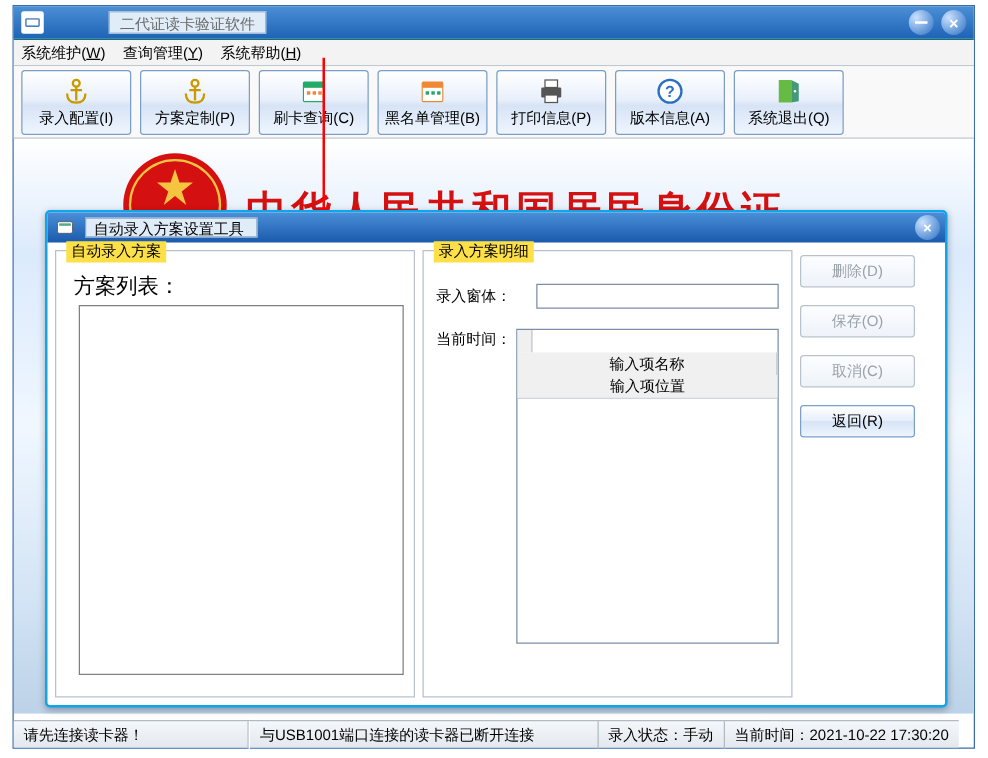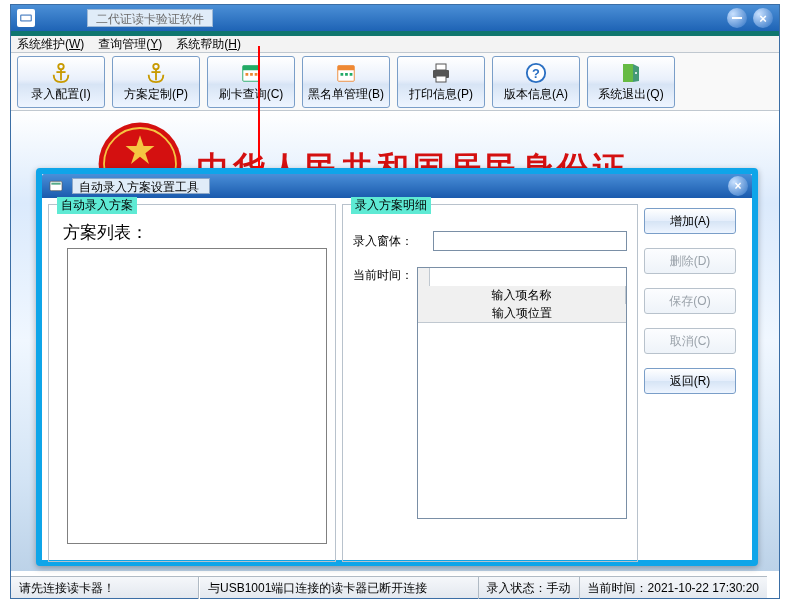--- a/index.html
+++ b/index.html
@@ -11,53 +11,53 @@
   .main-titlebar { height:26px; background:linear-gradient(to bottom,#4b8fd6 0%, #1e63b5 100%); position:relative; color:#fff;}
   .main-title-icon{ position:absolute; left:6px; top:4px; width:18px; height:18px; background:#fff; border-radius:2px; display:flex; align-items:center; justify-content:center;}
   .main-title-icon svg{ width:14px;height:14px;}
   .main-title-text{ position:absolute; left:60px; top:4px; height:18px; line-height:18px; background:#e0ecf8; color:#6a6a6a; padding:0 8px; font-size:12px; border:1px solid #9fb9d6;margin-left:16px;}
   .main-title-buttons{ position:absolute; right:6px; top:3px; display:flex; gap:6px;}
   .tbtn{ width:20px; height:20px; border-radius:10px; background:radial-gradient(circle at 30% 30%, #c9e1ff, #2a6fc2); display:flex; align-items:center; justify-content:center; color:#fff; font-weight:bold; font-size:13px; cursor:pointer;}
   .tbtn.min::before{ content:""; display:block; width:10px; height:2px; background:#fff;}
   .tbtn.close::before{ content:"×"; }
   
   
-  .menubar{ height:22px; background:#f3f3f3; border-top:5px solid #0f766e; border-bottom:1px solid #c0c8d0; padding-left:6px; display:flex; align-items:center; gap:14px; font-size:12px;}
+  .menubar{ height:22px; background:#f3f3f3; border-top:1px solid #0f766e; border-bottom:1px solid #c0c8d0; padding-left:6px; display:flex; align-items:center; gap:14px; font-size:12px;}
   .menubar span{ cursor:pointer;}
   .menubar span u{ text-decoration:underline;}
   
   
   .toolbar-area{ height:58px; background:#f9f9f9; border-bottom:1px solid #c0c8d0; display:flex; align-items:center; gap:7px; padding:4px 6px;}
   .toolbtn{ width:88px; height:52px; border:1px solid #7a9ec8; background:linear-gradient(to bottom,#ffffff 0%,#e9f0fb 45%, #d7e4f5 55%, #eef5ff 100%); border-radius:3px; display:flex; flex-direction:column; align-items:center; justify-content:center; font-size:12px; cursor:pointer;}
   .toolbtn .ticon{ height:26px; display:flex; align-items:center; justify-content:center;}
   .toolbtn .tlabel{ white-space:nowrap;}
   
   
   .banner-area{ position:relative; height:460px; overflow:hidden;}
   .banner-bg{ position:absolute; inset:0; background:linear-gradient(to bottom, #ffffff 0%, #dbeafc 20%, #f0f7ff 50%, #d3e4f5 80%, #bcd2e8 100%);}
   .emblem{ position:absolute; left:84px; top:8px; width:90px; height:90px; }
   .emblem svg{width:100%;height:100%;}
   .banner-text{ position:absolute; left:186px; top:36px; font-size:32px; font-weight:bold; color:#d41010; letter-spacing:4px; white-space:nowrap; font-family:"SimHei","Microsoft YaHei";}
   
   
   .red-arrow{ position:absolute; }
   
   
-  .dialog{ position:absolute; left:36px; top:168px; width:722px; height:398px; border:6px solid #0ea5e9; border-radius:4px; background:#fff; box-shadow:0 2px 6px rgba(0,0,0,0.3);}
+  .dialog{ position:absolute; left:36px; top:168px; width:722px; height:398px; border:2px solid #0ea5e9; border-radius:4px; background:#fff; box-shadow:0 2px 6px rgba(0,0,0,0.3);}
   .dialog-titlebar{ height:24px; border-radius:2px 2px 0 0; background:linear-gradient(to bottom,#4a8fd8 0%,#1a5aad 100%); color:#fff; display:flex; align-items:center; position:relative;}
   .dialog-title-icon{ width:20px;height:20px;margin-left:4px; display:flex;align-items:center;justify-content:center;}
   .dialog-title-icon svg{width:16px;height:16px;}
   .dialog-title-txtbox{ margin-left:6px; height:16px; line-height:16px; background:#e0ecf8; color:#000; font-size:12px; padding:0 10px 0 6px; border:1px solid #8da8c8;}
   .dialog-close{ position:absolute; right:4px; top:2px; width:20px;height:20px;border-radius:10px; background:radial-gradient(circle at 30% 30%, #c9e1ff, #2a6fc2); display:flex;align-items:center;justify-content:center; color:#fff; cursor:pointer;}
   .dialog-close::before{content:"×"; font-weight:bold;}
   
   .dialog-body{ display:flex; height:370px; padding:6px 6px; gap:6px;}
   
   .group-left{ width:288px; border:1px solid #b8c2cc; padding:8px 10px 10px; position:relative;}
-  .group-title{ position:absolute; top:-8px; left:8px; background:#5eead4; padding:0 4px; font-size:12px;}
+  .group-title{ position:absolute; top:-8px; left:8px; background:#fde047; padding:0 4px; font-size:12px;}
   .list-label{ font-size:17px; margin:8px 0 4px 4px;}
   .listbox{ width:260px; height:296px; margin-left:8px; border:1px solid #808080; background:#fff; }
 
   .right-side{ flex:1; display:flex; gap:6px;}
   .group-right{ width:296px; border:1px solid #b8c2cc; padding:10px 10px 10px; position:relative;}
   .field-row{ display:flex; align-items:center; gap:20px; font-size:12px;}
   .field-row label{ white-space:nowrap;}
   .text-input{ flex:1; height:20px; border:1px solid #7a8fa6; background:#fff; padding:0 4px;}
   .table-wrap{ margin-top:16px; display:flex; align-items:flex-start; gap:4px;}
   .table{ flex:1; height:252px; border:1px solid #7a8fa6; background:#fff;}
@@ -234,21 +234,20 @@
           <div class="table">
             <div class="table-head">
               <div class="th-stub"></div>
               <div class="th">输入项名称</div>
               <div class="th">输入项位置</div>
             </div>
           </div>
         </div>
       </div>
       <div class="btn-col">
-        <div class="btn">增加(A)</div>
         <div class="btn disabled">删除(D)</div>
         <div class="btn disabled">保存(O)</div>
         <div class="btn disabled">取消(C)</div>
         <div class="btn">返回(R)</div>
       </div>
     </div>
   </div>
 </div>
 
 </body></html>

